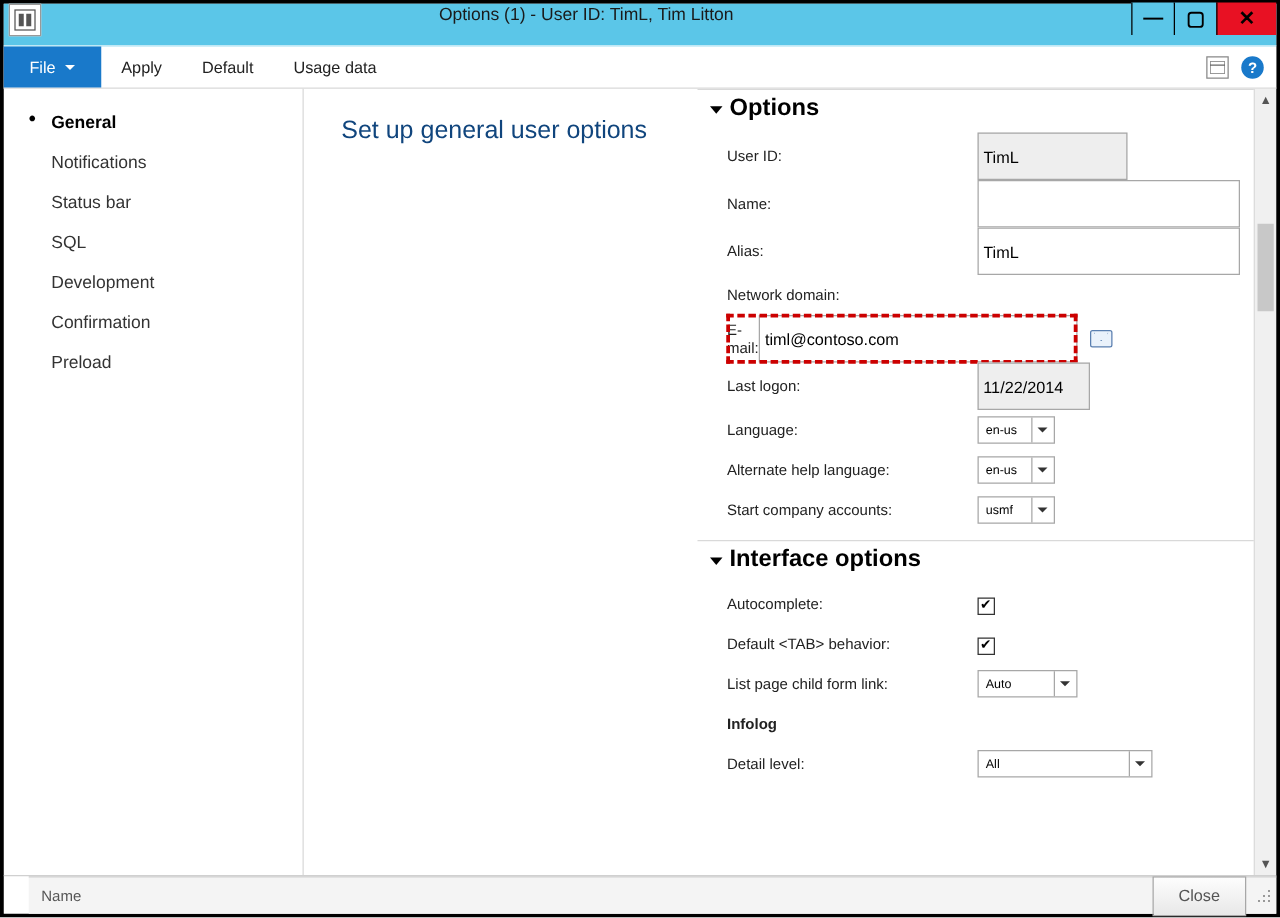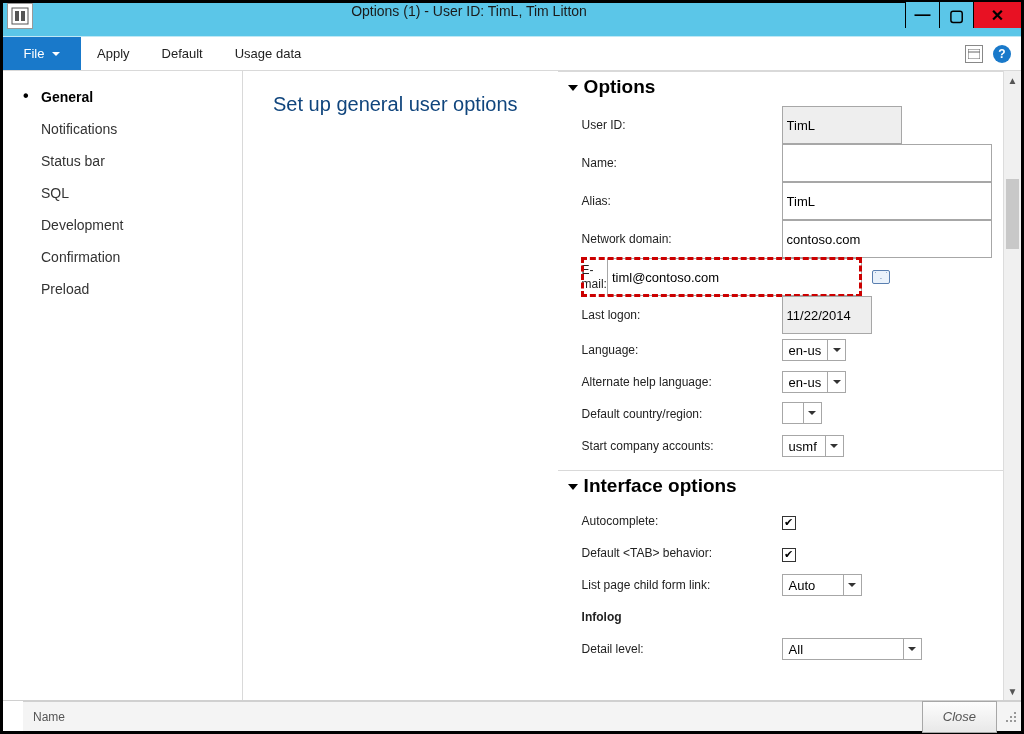--- a/index.html
+++ b/index.html
@@ -201,21 +201,21 @@
   }
   .row .fld input[readonly] { background: #eee; }
   .row .fld .selbox {
     display: inline-flex;
     border: 1px solid #a7a7a7;
     height: 22px;
     align-items: stretch;
     background: #fff;
   }
   .row .fld .selbox .sval {
-    padding: 2px 6px; font-size: 13px; min-width: 42px;
+    padding: 2px 6px; font-size: 10px; min-width: 42px;
     display:flex;align-items:center;
   }
   .row .fld .selbox .sarrow {
     width: 18px; border-left: 1px solid #a7a7a7;
     display:flex;align-items:center;justify-content:center;
   }
   .row .fld .selbox .sarrow::after{
     content:""; width:0;height:0;
     border-left:4px solid transparent;border-right:4px solid transparent;
     border-top:4px solid #333;
@@ -263,21 +263,20 @@
   .statusbar .spacer { flex:1; }
   .statusbar .closebtn {
     margin-right: 6px;
     height: 32px;
     padding: 0 20px;
     border: 1px solid #a7a7a7;
     background: linear-gradient(#fdfdfd,#e8e8e8);
     font-size:13px;
     display:flex;align-items:center;
     cursor:pointer;
-    font-style:italic;
   }
   .statusbar .grip {
     width: 16px; height: 16px;
     margin-right: 2px;
     background:
       radial-gradient(circle at 12px 4px,#999 1px,transparent 1px),
       radial-gradient(circle at 8px 8px,#999 1px,transparent 1px),
       radial-gradient(circle at 12px 8px,#999 1px,transparent 1px),
       radial-gradient(circle at 4px 12px,#999 1px,transparent 1px),
       radial-gradient(circle at 8px 12px,#999 1px,transparent 1px),
@@ -358,21 +357,20 @@
             <div class="fld"><input type="text" class="highlighted" style="width: 210px;" value="Tim Litton"></div>
           </div>
 
           <div class="row">
             <div class="lbl">Alias:</div>
             <div class="fld"><input type="text" style="width: 210px;" value="TimL"></div>
           </div>
 
           <div class="row">
             <div class="lbl">Network domain:</div>
-            <div class="fld"><input type="text" style="width: 210px;" value="contoso.com"></div>
           </div>
 
           <div class="row emailrow">
             <div class="lbl">E-mail:</div>
             <div class="fld" style="display:flex;align-items:center">
               <input type="text" style="width: 255px;" value="timl@contoso.com">
               <span class="emailicon"></span>
             </div>
           </div>
 
@@ -394,29 +392,20 @@
           <div class="row">
             <div class="lbl">Alternate help language:</div>
             <div class="fld">
               <span class="selbox">
                 <span class="sval">en-us</span>
                 <span class="sarrow"></span>
               </span>
             </div>
           </div>
 
-          <div class="row">
-            <div class="lbl">Default country/region:</div>
-            <div class="fld">
-              <span class="selbox">
-                <span class="sval" style="min-width:20px"></span>
-                <span class="sarrow"></span>
-              </span>
-            </div>
-          </div>
 
           <div class="row">
             <div class="lbl">Start company accounts:</div>
             <div class="fld">
               <span class="selbox">
                 <span class="sval">usmf</span>
                 <span class="sarrow"></span>
               </span>
             </div>
           </div>

